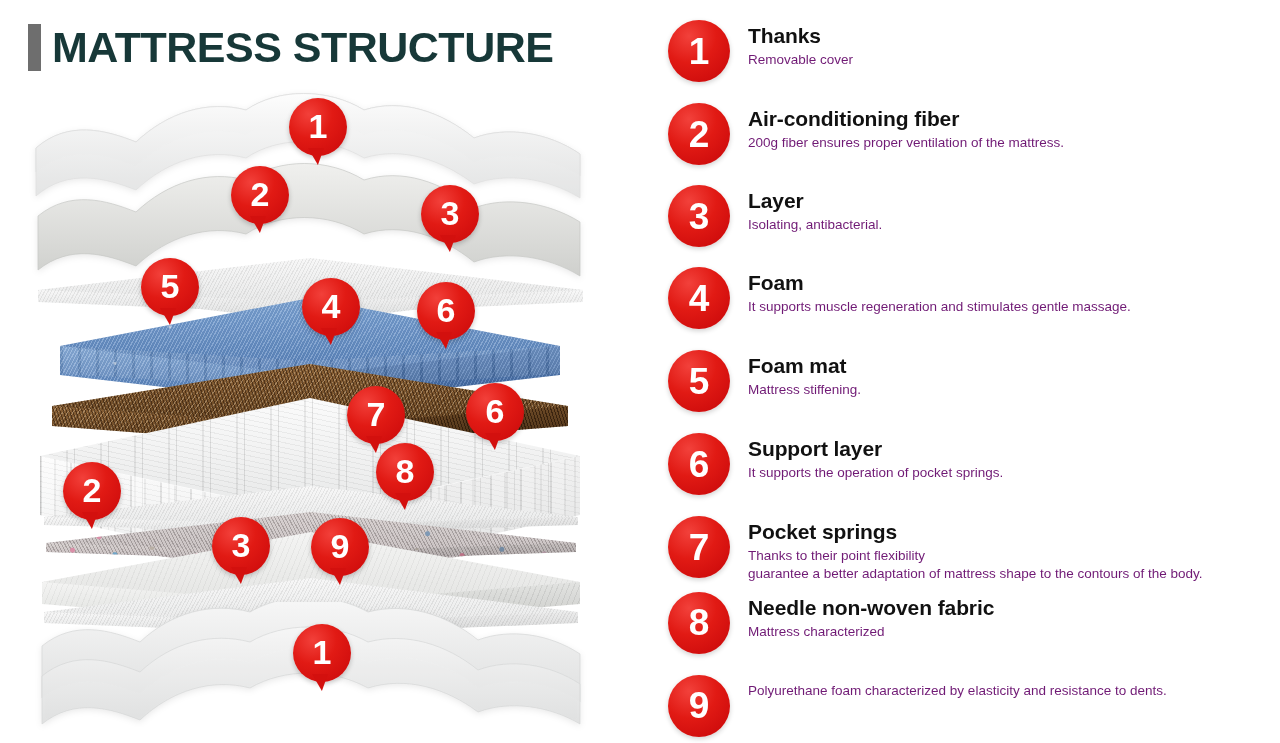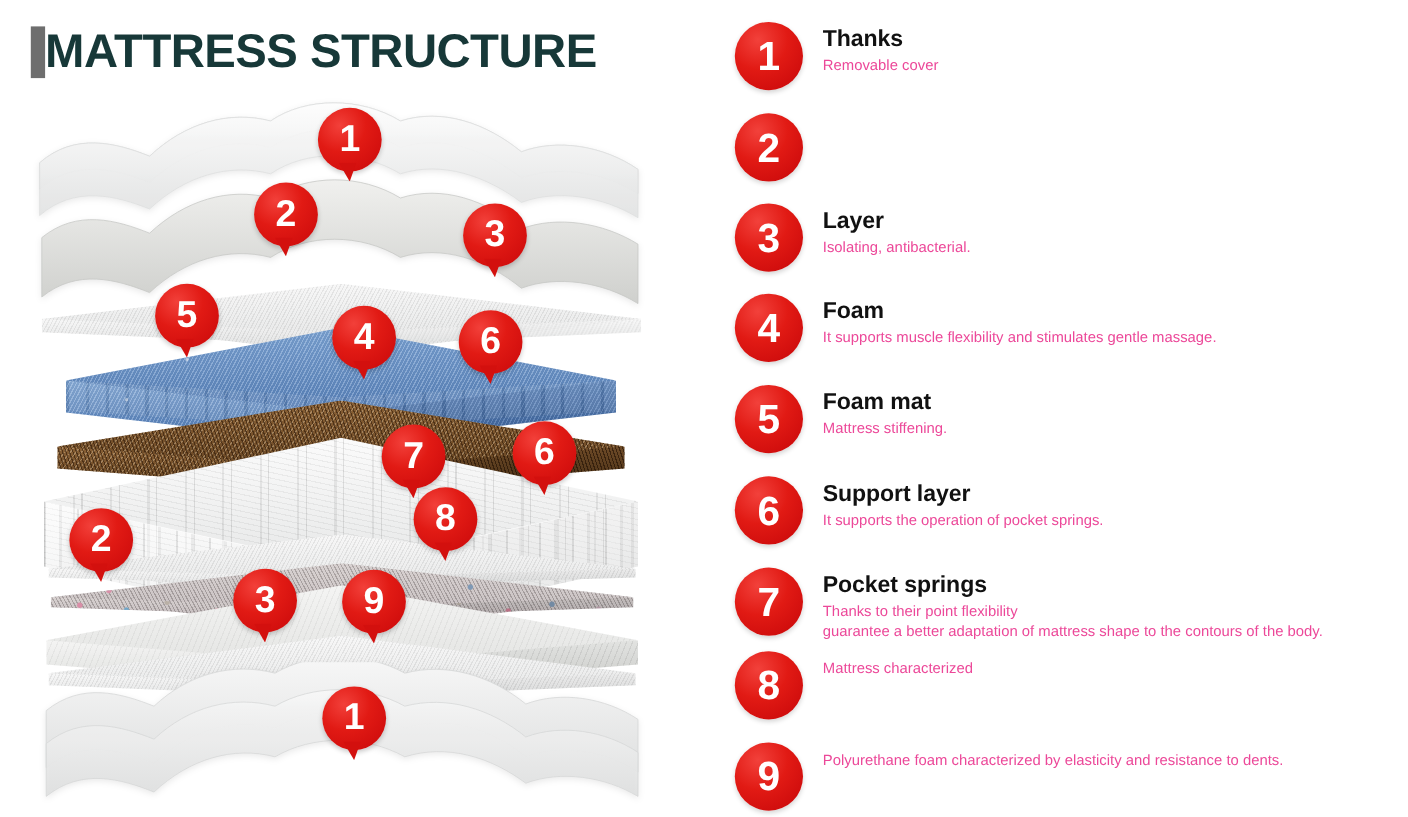--- a/index.html
+++ b/index.html
@@ -20,20 +20,21 @@
     background: #ffffff;
   }
 
   
   .title-row {
     position: absolute;
     left: 28px;
     top: 24px;
     display: flex;
     align-items: center;
+    gap: 11px;
   }
   .title-bar {
     width: 13px;
     height: 47px;
     background: #6e6e6e;
     flex: none;
   }
   .title-text {
     font-size: 43px;
     font-weight: 700;
@@ -228,21 +229,21 @@
     font-size: 21px;
     font-weight: 700;
     color: #111111;
     line-height: 1.15;
     letter-spacing: -0.1px;
     white-space: nowrap;
   }
   .legend-desc {
     font-size: 13.5px;
     font-weight: 400;
-    color: #ec4899;
+    color: #701a75;
     line-height: 1.32;
     margin-top: 3px;
     white-space: nowrap;
   }
   .legend-desc.two-line { white-space: normal; width: 520px; }
 </style>
 </head>
 <body>
 
 <div id="page">
@@ -416,39 +417,43 @@
       <div class="legend-body">
         <div class="legend-title">Thanks</div>
         <div class="legend-desc">Removable cover</div>
       </div>
     </div>
 
     <div class="legend-item" style="margin-top:21px;">
       <div class="legend-pin">
         <span>2</span>
       </div>
+      <div class="legend-body">
+        <div class="legend-title">Air-conditioning fiber</div>
+        <div class="legend-desc">200g fiber ensures proper ventilation of the mattress.</div>
+      </div>
     </div>
 
     <div class="legend-item" style="margin-top:20px;">
       <div class="legend-pin">
         <span>3</span>
       </div>
       <div class="legend-body">
         <div class="legend-title">Layer</div>
         <div class="legend-desc">Isolating, antibacterial.</div>
       </div>
     </div>
 
     <div class="legend-item" style="margin-top:20px;">
       <div class="legend-pin">
         <span>4</span>
       </div>
       <div class="legend-body">
         <div class="legend-title">Foam</div>
-        <div class="legend-desc">It supports muscle flexibility and stimulates gentle massage.</div>
+        <div class="legend-desc">It supports muscle regeneration and stimulates gentle massage.</div>
       </div>
     </div>
 
     <div class="legend-item" style="margin-top:21px;">
       <div class="legend-pin">
         <span>5</span>
       </div>
       <div class="legend-body">
         <div class="legend-title">Foam mat</div>
         <div class="legend-desc">Mattress stiffening.</div>
@@ -474,20 +479,21 @@
         <div class="legend-desc two-line" style="white-space:pre-line;">Thanks to their point flexibility
 guarantee a better adaptation of mattress shape to the contours of the body.</div>
       </div>
     </div>
 
     <div class="legend-item" style="margin-top:9px;">
       <div class="legend-pin">
         <span>8</span>
       </div>
       <div class="legend-body">
+        <div class="legend-title">Needle non-woven fabric</div>
         <div class="legend-desc">Mattress characterized</div>
       </div>
     </div>
 
     <div class="legend-item" style="margin-top:21px;">
       <div class="legend-pin">
         <span>9</span>
       </div>
       <div class="legend-body">
         <div class="legend-desc">Polyurethane foam characterized by elasticity and resistance to dents.</div>

